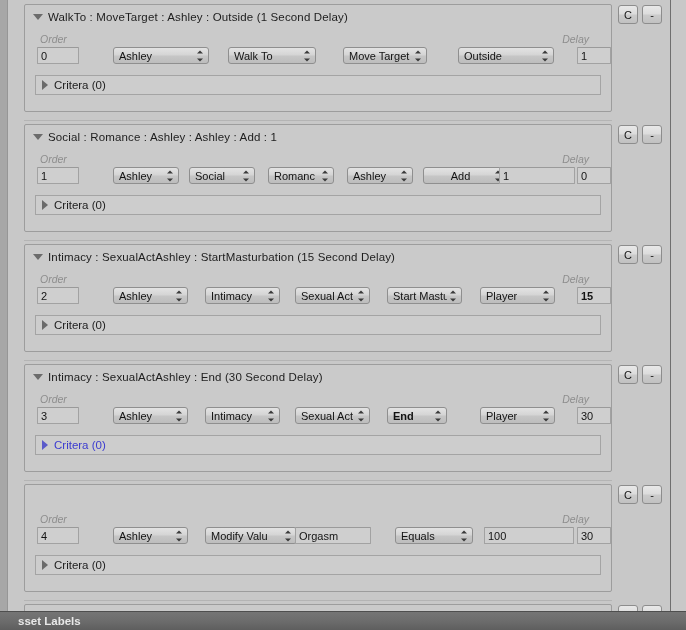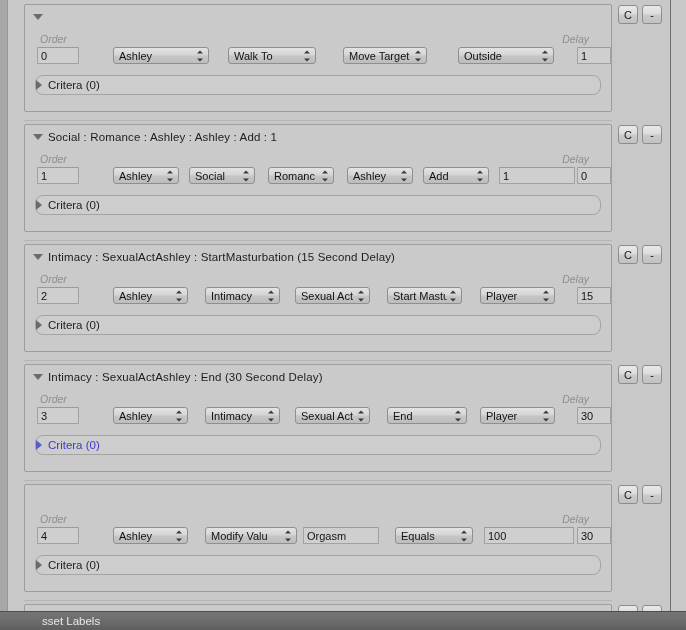--- a/index.html
+++ b/index.html
@@ -185,23 +185,24 @@
   
   .criteria {
     position: absolute;
     left: 10px;
     top: 70px;
     width: 566px;
     height: 20px;
     box-sizing: border-box;
     background: #cdcdcd;
     border: 1px solid #a4a4a4;
-    border-radius: 8px;
+    border-radius: 0;
     display: flex;
     align-items: center;
+    padding-left: 6px;
   }
   .tri-right {
     width: 0; height: 0;
     border-top: 5px solid transparent;
     border-bottom: 5px solid transparent;
     border-left: 6px solid #6b6b6b;
     margin-right: 6px;
   }
   .criteria.hot .tri-right { border-left-color: #5a5aca; }
   .crit-text { font-size: 11.5px; color: #1d1d1d; }
@@ -249,42 +250,42 @@
     bottom: 0;
     width: 686px;
     height: 18px;
     background: linear-gradient(to bottom, #757575 0%, #6b6b6b 55%, #5e5e5e 100%);
     border-top: 1px solid #4e4e4e;
     display: flex;
     align-items: center;
   }
   .statusbar .sb-text {
     font-size: 11.5px;
-    font-weight: normal;
+    font-weight: bold;
     color: #e8e8e8;
-    padding-left: 6px;
+    padding-left: 18px;
     white-space: nowrap;
-    margin-left: 36px;
   }
 </style>
 </head>
 <body>
 
 <div id="root">
 
   <div class="left-gutter"></div>
   <div class="left-gutter-inner"></div>
   <div class="right-rule"></div>
   <div class="right-pad"></div>
 
   <div id="blocks">
       <div class="block-row">
         <div class="block">
           <div class="blk-header">
             <span class="tri-down"></span>
+            <span class="blk-title">WalkTo : MoveTarget : Ashley : Outside (1 Second Delay)</span>
           </div>
           <span class="lbl lbl-order">Order</span>
           <span class="lbl lbl-delay">Delay</span>
           <div class="ctl-row">
             <div class="fld textfield" style="left: 12px; width: 42px;">0</div>
             <div class="fld popup" style="left: 88px; width: 96px;">
               <span class="ptext">Ashley</span>
               <span class="arrows">
                 <i class="up"></i>
                 <i class="dn"></i>
@@ -355,21 +356,21 @@
                 <i class="dn"></i>
               </span>
             </div>
             <div class="fld popup" style="left: 322px; width: 66px;">
               <span class="ptext">Ashley</span>
               <span class="arrows">
                 <i class="up"></i>
                 <i class="dn"></i>
               </span>
             </div>
-            <div class="fld popup" style="left: 398px; width: 66px;">
+            <div class="fld popup" style="left: 398px; width: 84px; text-align: center;">
               <span class="ptext">Add</span>
               <span class="arrows">
                 <i class="up"></i>
                 <i class="dn"></i>
               </span>
             </div>
             <div class="fld textfield" style="left: 474px; width: 76px;">1</div>
             <div class="fld textfield" style="left: 552px; width: 34px;">0</div>
           </div>
           <div class="criteria">
@@ -421,21 +422,21 @@
                 <i class="dn"></i>
               </span>
             </div>
             <div class="fld popup" style="left: 455px; width: 75px;">
               <span class="ptext">Player</span>
               <span class="arrows">
                 <i class="up"></i>
                 <i class="dn"></i>
               </span>
             </div>
-            <div class="fld textfield" style="left: 552px; width: 34px;">15</div>
+            <div class="fld textfield" style="left: 552px; width: 34px; font-weight: bold;">15</div>
           </div>
           <div class="criteria">
             <span class="tri-right"></span>
             <span class="crit-text">Critera (0)</span>
           </div>
         </div>
         <div class="blk-buttons">
           <button class="minibtn">C</button>
           <button class="minibtn">-</button>
         </div>
@@ -465,21 +466,21 @@
                 <i class="dn"></i>
               </span>
             </div>
             <div class="fld popup" style="left: 270px; width: 75px;">
               <span class="ptext">Sexual Act</span>
               <span class="arrows">
                 <i class="up"></i>
                 <i class="dn"></i>
               </span>
             </div>
-            <div class="fld popup" style="left: 362px; width: 80px;">
+            <div class="fld popup" style="left: 362px; width: 60px; font-weight: bold;">
               <span class="ptext">End</span>
               <span class="arrows">
                 <i class="up"></i>
                 <i class="dn"></i>
               </span>
             </div>
             <div class="fld popup" style="left: 455px; width: 75px;">
               <span class="ptext">Player</span>
               <span class="arrows">
                 <i class="up"></i>
@@ -512,21 +513,21 @@
                 <i class="dn"></i>
               </span>
             </div>
             <div class="fld popup" style="left: 180px; width: 92px;">
               <span class="ptext">Modify Valu</span>
               <span class="arrows">
                 <i class="up"></i>
                 <i class="dn"></i>
               </span>
             </div>
-            <div class="fld textfield" style="left: 278px; width: 76px;">Orgasm</div>
+            <div class="fld textfield" style="left: 270px; width: 76px;">Orgasm</div>
             <div class="fld popup" style="left: 370px; width: 78px;">
               <span class="ptext">Equals</span>
               <span class="arrows">
                 <i class="up"></i>
                 <i class="dn"></i>
               </span>
             </div>
             <div class="fld textfield" style="left: 459px; width: 90px;">100</div>
             <div class="fld textfield" style="left: 552px; width: 34px;">30</div>
           </div>

